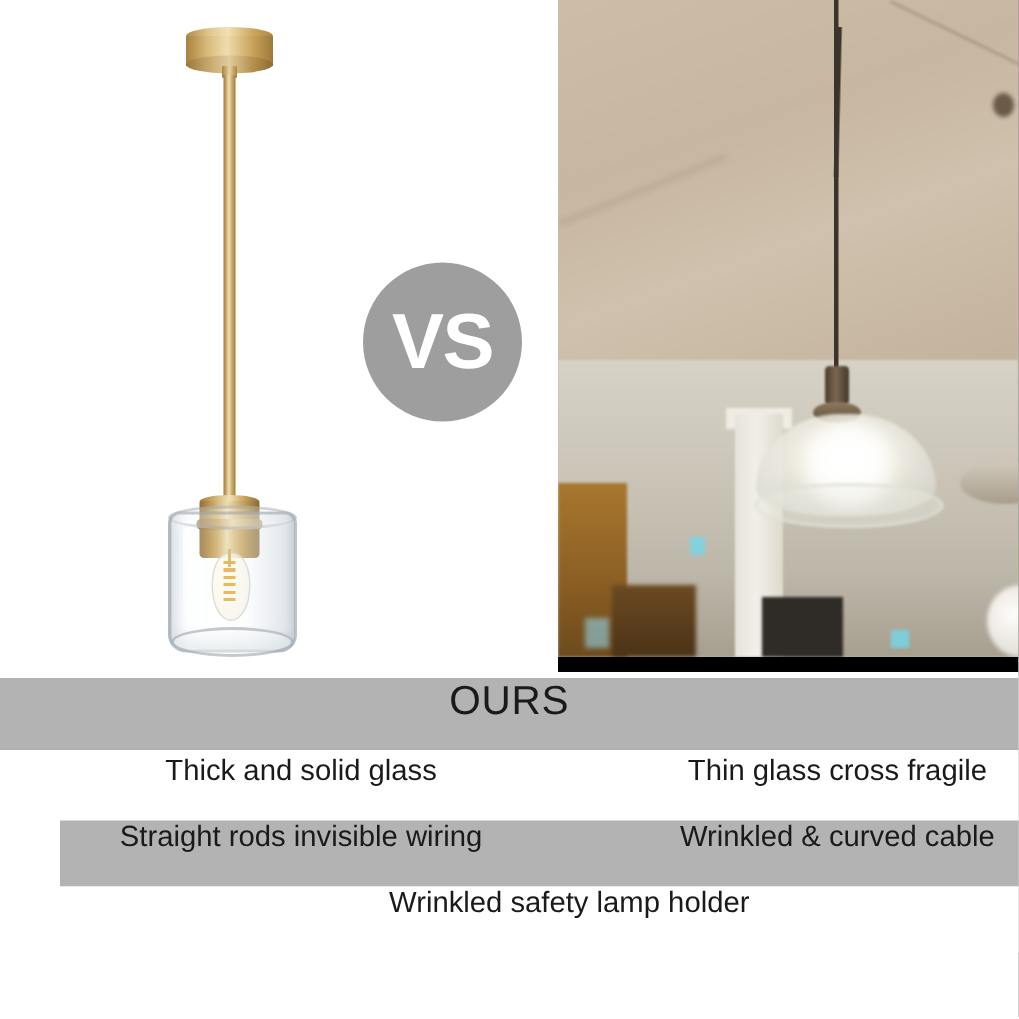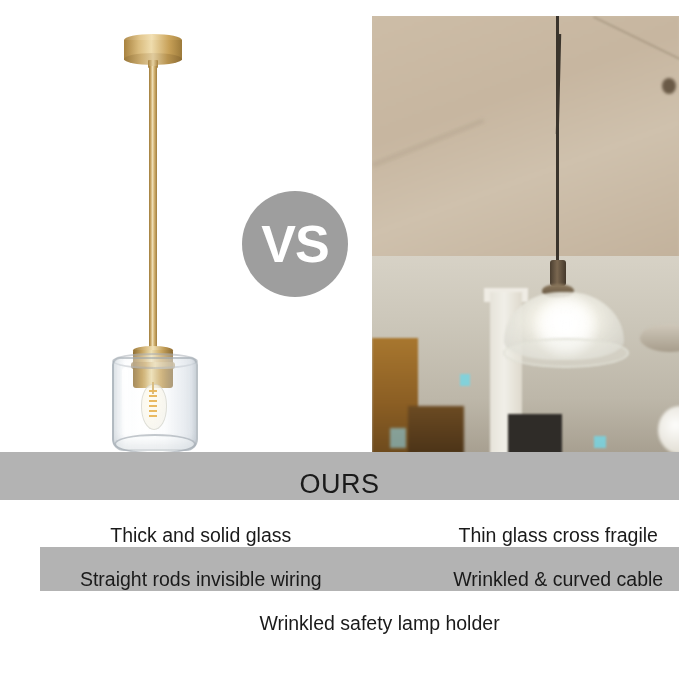--- a/index.html
+++ b/index.html
@@ -18,24 +18,24 @@
   #page {
     position: relative;
     width: 679px;
     height: 679px;
     background: #ffffff;
   }
 
   
   #hero {
     position: absolute;
-    left: 0; top: 16px;
+    left: 0; top: 0;
     width: 679px;
     height: 448px;
-    background: #fef9c3;
+    background: #000000;
   }
 
   
   #ours-photo {
     position: absolute;
     left: 0; top: 0;
     width: 372px;
     height: 448px;
     background: #ffffff;
     overflow: hidden;
@@ -333,21 +333,21 @@
   
   #compare-table {
     position: absolute;
     left: 0; top: 452px;
     width: 679px;
     height: 227px;
   }
   .trow {
     display: flex;
     width: 679px;
-    align-items: flex-end;
+    align-items: flex-start;
     gap: 36px;
   }
   .trow.shaded { background: #b3b3b3; }
   .trow.plain  { background: #ffffff; }
   .trow.head   { background: #b3b3b3; height: 48px; }
   .trow.body   { height: 44px; margin-left: 40px; }
 
   .cell {
     flex: 1 1 50%;
     text-align: center;

